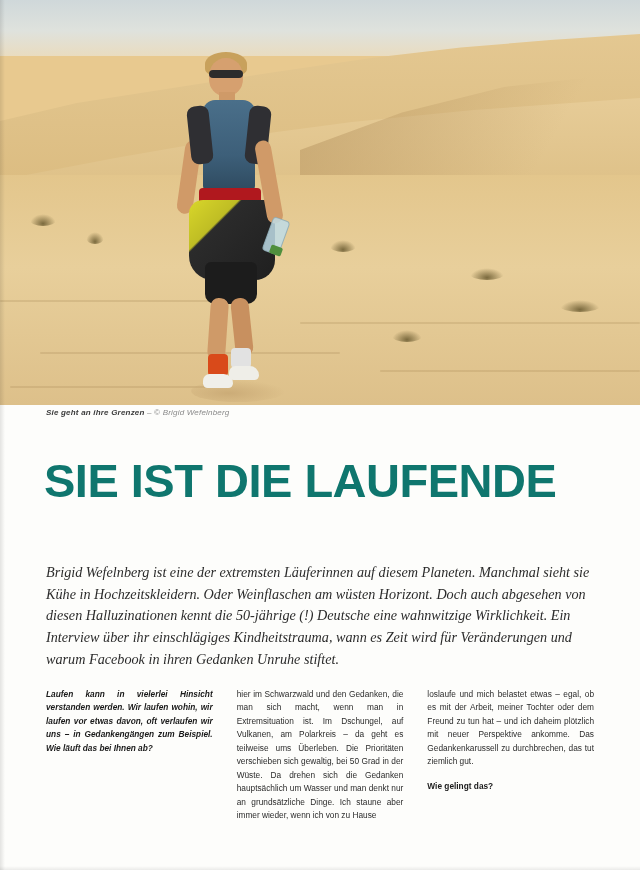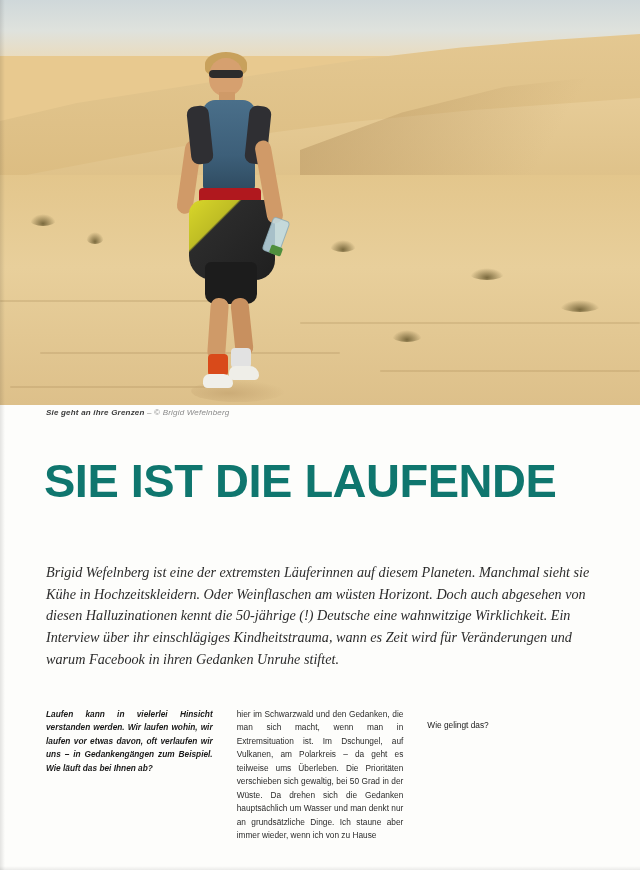--- a/index.html
+++ b/index.html
@@ -211,41 +211,41 @@
     font-size: 14.2px;
     line-height: 1.52;
     color: #2b2b2b;
     text-align: left;
   }
 
   
   .columns {
     position: absolute;
     left: 46px;
-    top: 708px;
+    top: 688px;
     width: 548px;
     display: flex;
     gap: 24px;
   }
   .col {
     width: 170px;
     font-size: 8.3px;
     line-height: 1.62;
     color: #2b2b2b;
     text-align: justify;
   }
   .q {
     font-weight: bold;
     font-style: italic;
     display: block;
     margin-bottom: 9px;
     color: #1a1a1a;
   }
   .q2 {
-    font-weight: normal;
+    font-weight: bold;
     display: block;
     margin-top: 11px;
     color: #1a1a1a;
   }
   .p { display: block; margin-bottom: 9px; }
 
   
   .edge-left {
     position: absolute; left: 0; top: 0; width: 5px; height: 870px;
     background: linear-gradient(to right, rgba(0,0,0,0.10), rgba(0,0,0,0));
@@ -320,20 +320,21 @@
 
     <div class="col">
       <span class="q">Laufen kann in vielerlei Hinsicht verstanden werden. Wir laufen wohin, wir laufen vor etwas davon, oft verlaufen wir uns – in Gedankengängen zum Beispiel. Wie läuft das bei Ihnen ab?</span>
     </div>
 
     <div class="col">
       <span class="p">hier im Schwarzwald und den Gedanken, die man sich macht, wenn man in Extremsituation ist. Im Dschungel, auf Vulkanen, am Polarkreis – da geht es teilweise ums Überleben. Die Prioritäten verschieben sich gewaltig, bei 50 Grad in der Wüste. Da drehen sich die Gedanken hauptsächlich um Wasser und man denkt nur an grundsätzliche Dinge. Ich staune aber immer wieder, wenn ich von zu Hause</span>
     </div>
 
     <div class="col">
+      <span class="p">loslaufe und mich belastet etwas – egal, ob es mit der Arbeit, meiner Tochter oder dem Freund zu tun hat – und ich daheim plötzlich mit neuer Perspektive ankomme. Das Gedankenkarussell zu durchbrechen, das tut ziemlich gut.</span>
       <span class="q2">Wie gelingt das?</span>
     </div>
 
   </div>
 
   <div class="edge-left"></div>
   <div class="edge-bottom"></div>
 </div>
 
 </body></html>

